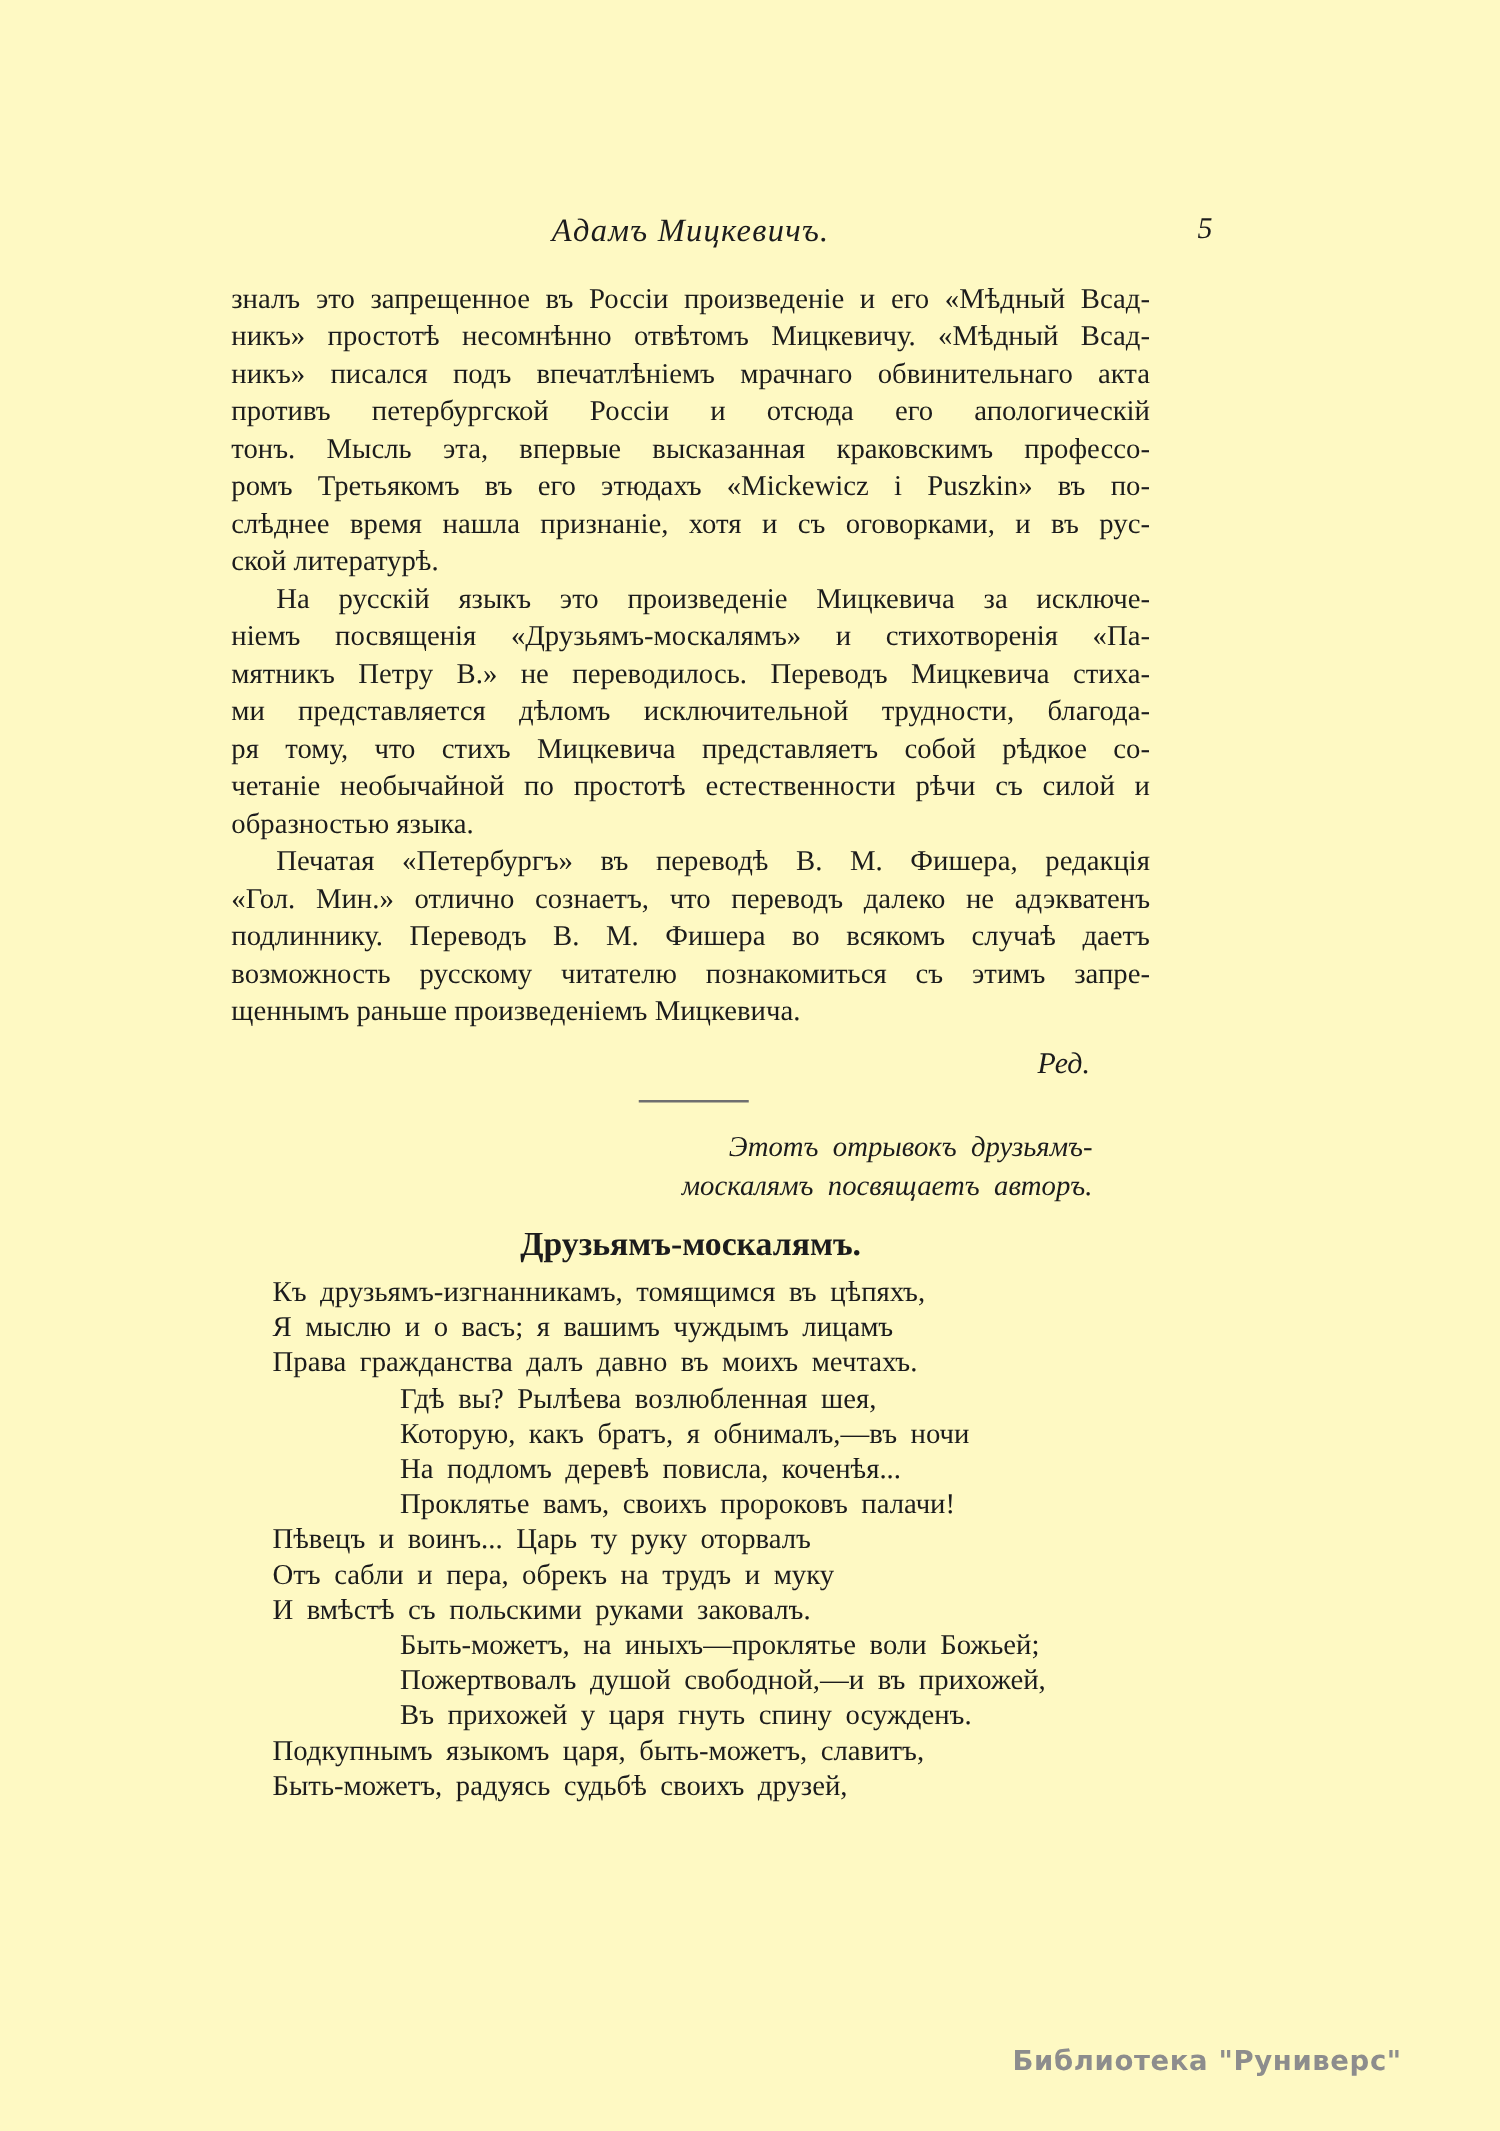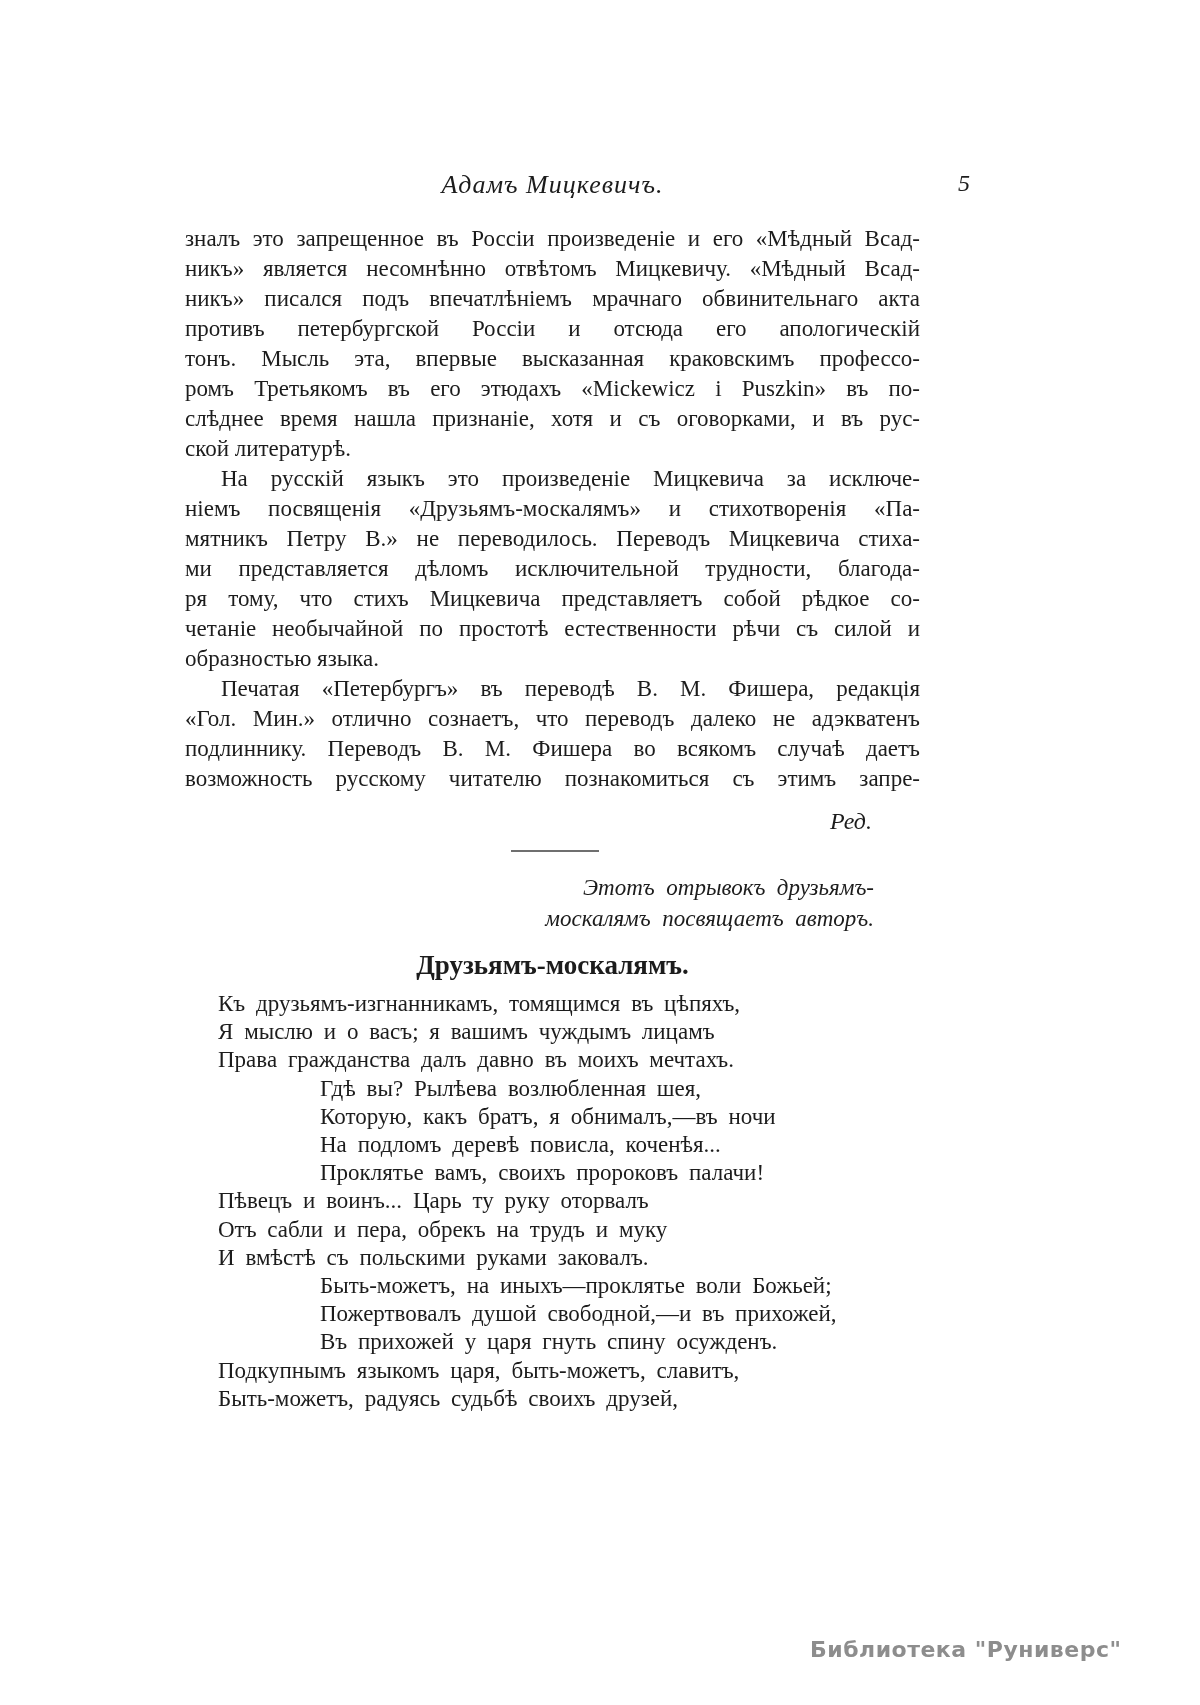--- a/index.html
+++ b/index.html
@@ -1,20 +1,20 @@
 <!DOCTYPE html>
 <html><head>
 <meta charset="utf-8">
 <style>
   html,body { margin:0; padding:0; background:#e8e8e8; }
   .page {
     position:relative;
     width:1200px; height:1705px;
     margin:0 auto;
-    background:#ffffff;
+    background:#fef9c3;
     color:#1c1c1c;
     font-family:"Liberation Serif","DejaVu Serif",serif;
     overflow:hidden;
   }
   .running-head {
     position:absolute; top:170px; left:185px; width:735px;
     text-align:center;
     font-style:italic; font-size:26px; letter-spacing:1px;
   }
   .page-num {
@@ -66,21 +66,21 @@
 
   <div class="running-head">Адамъ Мицкевичъ.</div>
 
   <div class="page-num">5</div>
 
   <div class="content">
 
     <div id="paragraphs">
         <div class="para">
           <div class="jline">зналъ это запрещенное въ Россіи произведеніе и его «Мѣдный Всад-</div>
-          <div class="jline">никъ» является несомнѣнно отвѣтомъ Мицкевичу. «Мѣдный Всад-</div>
+          <div class="jline">никъ» простотѣ несомнѣнно отвѣтомъ Мицкевичу. «Мѣдный Всад-</div>
           <div class="jline">никъ» писался подъ впечатлѣніемъ мрачнаго обвинительнаго акта</div>
           <div class="jline">противъ петербургской Россіи и отсюда его апологическій</div>
           <div class="jline">тонъ. Мысль эта, впервые высказанная краковскимъ профессо-</div>
           <div class="jline">ромъ Третьякомъ въ его этюдахъ «Mickewicz i Puszkin» въ по-</div>
           <div class="jline">слѣднее время нашла признаніе, хотя и съ оговорками, и въ рус-</div>
           <div class="jline pl-last">ской литературѣ.</div>
         </div>
         <div class="para indent-first">
           <div class="jline">На русскій языкъ это произведеніе Мицкевича за исключе-</div>
           <div class="jline">ніемъ посвященія «Друзьямъ-москалямъ» и стихотворенія «Па-</div>
@@ -88,20 +88,21 @@
           <div class="jline">ми представляется дѣломъ исключительной трудности, благода-</div>
           <div class="jline">ря тому, что стихъ Мицкевича представляетъ собой рѣдкое со-</div>
           <div class="jline">четаніе необычайной по простотѣ естественности рѣчи съ силой и</div>
           <div class="jline pl-last">образностью языка.</div>
         </div>
         <div class="para indent-first">
           <div class="jline">Печатая «Петербургъ» въ переводѣ В. М. Фишера, редакція</div>
           <div class="jline">«Гол. Мин.» отлично сознаетъ, что переводъ далеко не адэкватенъ</div>
           <div class="jline">подлиннику. Переводъ В. М. Фишера во всякомъ случаѣ даетъ</div>
           <div class="jline">возможность русскому читателю познакомиться съ этимъ запре-</div>
+          <div class="jline pl-last">щеннымъ раньше произведеніемъ Мицкевича.</div>
         </div>
       </div>
 
     <div class="signature">Ред.</div>
 
     <div class="divider"></div>
 
     <div class="epigraph" id="epigraph">
         <div>Этотъ отрывокъ друзьямъ-</div>
         <div>москалямъ посвящаетъ авторъ.</div>

